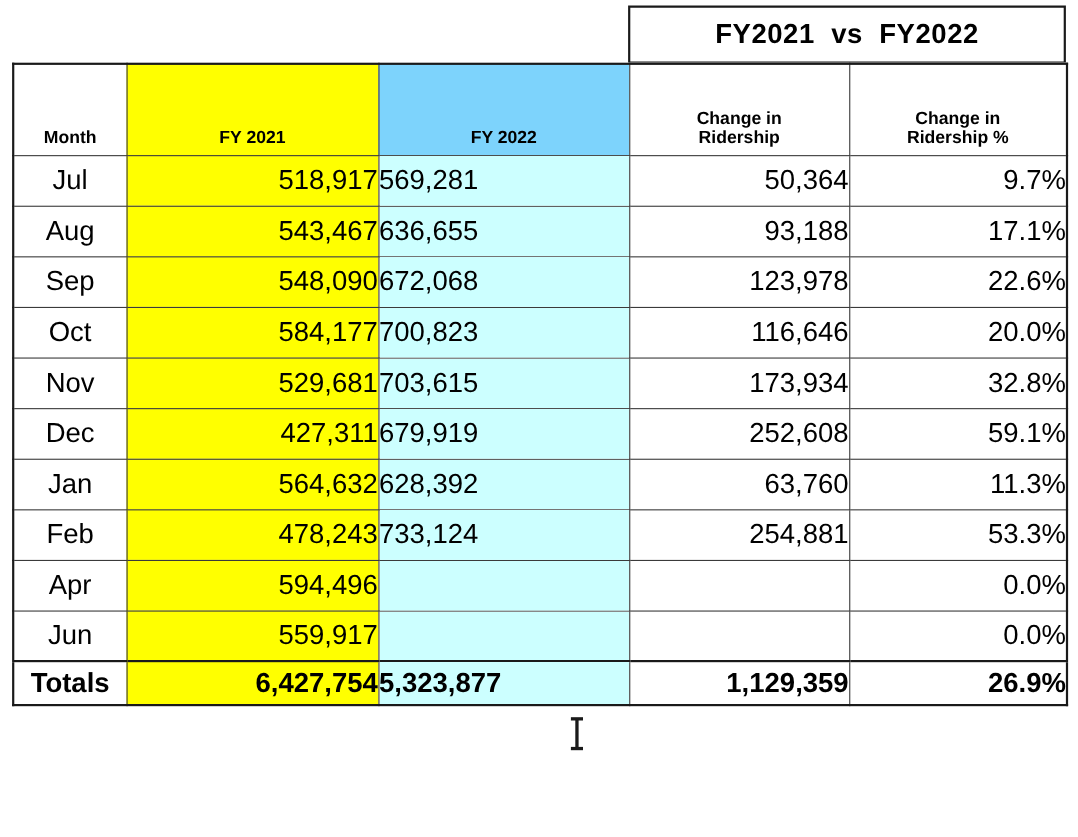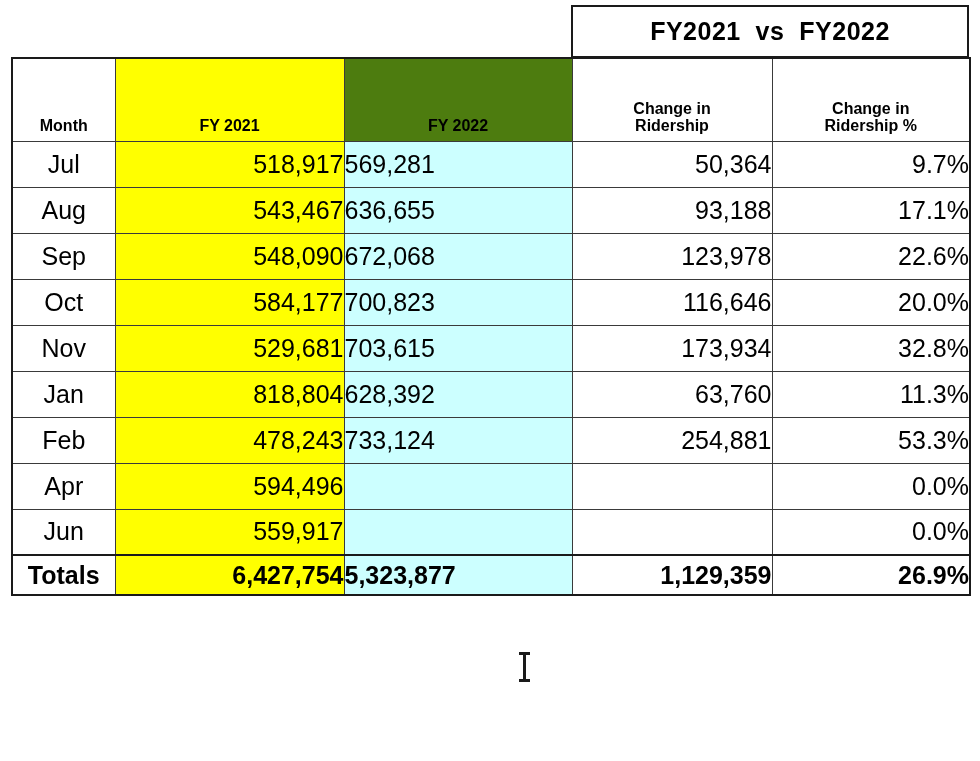--- a/index.html
+++ b/index.html
@@ -83,21 +83,21 @@
     vertical-align: bottom;
     text-align: center;
     font-weight: bold;
     font-size: 16px;
     line-height: 1.08;
     padding-bottom: 6px;
     border-bottom: 1px solid #3a3a3a;
   }
   th.h-month  { background: #ffffff; }
   th.h-fy21   { background: #ffff00; }
-  th.h-fy22   { background: #4d7c0f; }
+  th.h-fy22   { background: #7dd3fc; }
   th.h-chg,
   th.h-chgpct { background: #ffffff; padding-bottom: 4px; }
   th.h-chg .two-line,
   th.h-chgpct .two-line { display: block; }
 
   
   tr.data td { height: 46px; }
   td.month {
     text-align: center;
     background: #ffffff;
@@ -227,22 +227,29 @@
           <td class="chgpct">20.0%</td>
         </tr>
         <tr class="data">
           <td class="month">Nov</td>
           <td class="fy21">529,681</td>
           <td class="fy22">703,615</td>
           <td class="chg">173,934</td>
           <td class="chgpct">32.8%</td>
         </tr>
         <tr class="data">
+          <td class="month">Dec</td>
+          <td class="fy21">427,311</td>
+          <td class="fy22">679,919</td>
+          <td class="chg">252,608</td>
+          <td class="chgpct">59.1%</td>
+        </tr>
+        <tr class="data">
           <td class="month">Jan</td>
-          <td class="fy21">818,804</td>
+          <td class="fy21">564,632</td>
           <td class="fy22">628,392</td>
           <td class="chg">63,760</td>
           <td class="chgpct">11.3%</td>
         </tr>
         <tr class="data">
           <td class="month">Feb</td>
           <td class="fy21">478,243</td>
           <td class="fy22">733,124</td>
           <td class="chg">254,881</td>
           <td class="chgpct">53.3%</td>

